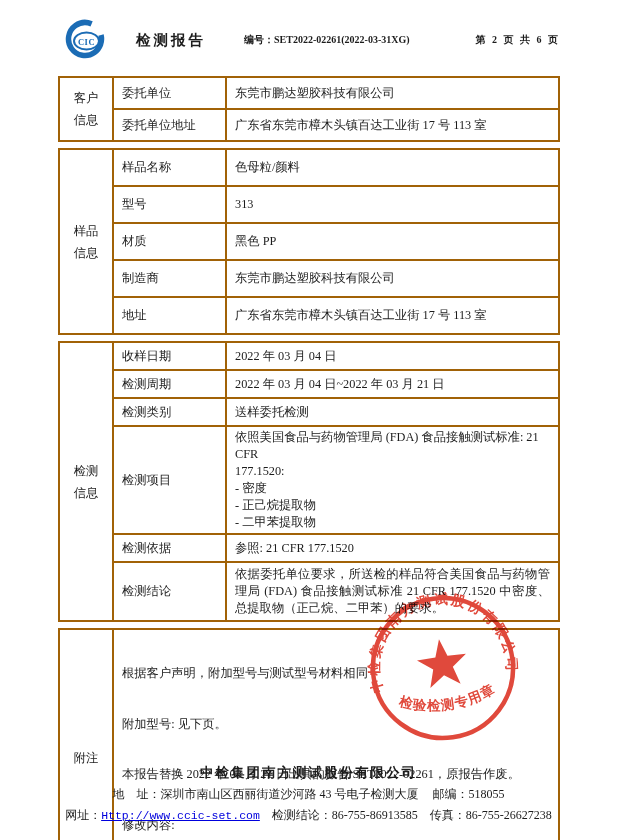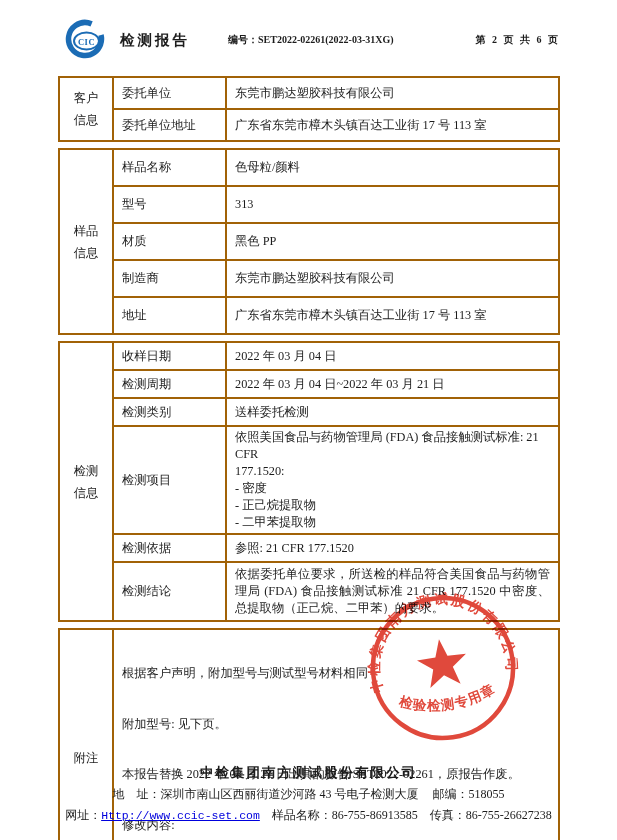--- a/index.html
+++ b/index.html
@@ -8,21 +8,21 @@
     width:617px;height:840px;
     background:#ffffff;
     font-family:"Liberation Serif","DejaVu Serif",serif;
     color:#1c1c1c;
     overflow:hidden;
     margin:0 auto;
   }
   
   .header{display:flex;align-items:center;padding:18px 57px 0 62px;}
   .logo{width:48px;height:44px;flex:0 0 auto;}
-  .header-title{margin-left:10px;font-weight:bold;font-size:14.5px;letter-spacing:3px;}
+  .header-title{margin-left:26px;font-weight:bold;font-size:14.5px;letter-spacing:3px;}
   .report-no{margin-left:38px;font-weight:bold;font-size:10px;white-space:nowrap;}
   .page-info{margin-left:auto;font-weight:bold;font-size:10px;letter-spacing:2px;white-space:nowrap;}
   
   table{border-collapse:collapse;width:502px;margin:0 0 0 58px;table-layout:fixed;}
   .tbl{margin-top:6px;}
   .tbl-first{margin-top:14px;}
   td{border:2px solid #a16207;font-size:12.3px;vertical-align:middle;word-break:break-word;}
   td.sec{width:44px;text-align:center;padding:2px 4px;line-height:22px;}
   td.lbl{width:95px;padding:2px 8px;}
   td.val{padding:2px 8px;}
@@ -223,19 +223,19 @@
   </svg>
 
   <div class="footer">
     <div class="footer-company">中检集团南方测试股份有限公司</div>
     <div class="footer-line">
       <span>地　址：</span><span>深圳市南山区西丽街道沙河路 43 号电子检测大厦</span><span class="fspace"></span><span>邮编：</span><span>518055</span>
     </div>
     <div class="footer-line">
       <span>网址：</span><a class="footer-url" href="#">Http://www.ccic-set.com</a>
       <span style="display:inline-block;width:6px;"></span>
-      <span>样品名称：</span><span>86-755-86913585</span>
+      <span>检测结论：</span><span>86-755-86913585</span>
       <span style="display:inline-block;width:6px;"></span>
       <span>传真：</span><span>86-755-26627238</span>
     </div>
   </div>
 
 </div>
 
 </body></html>

